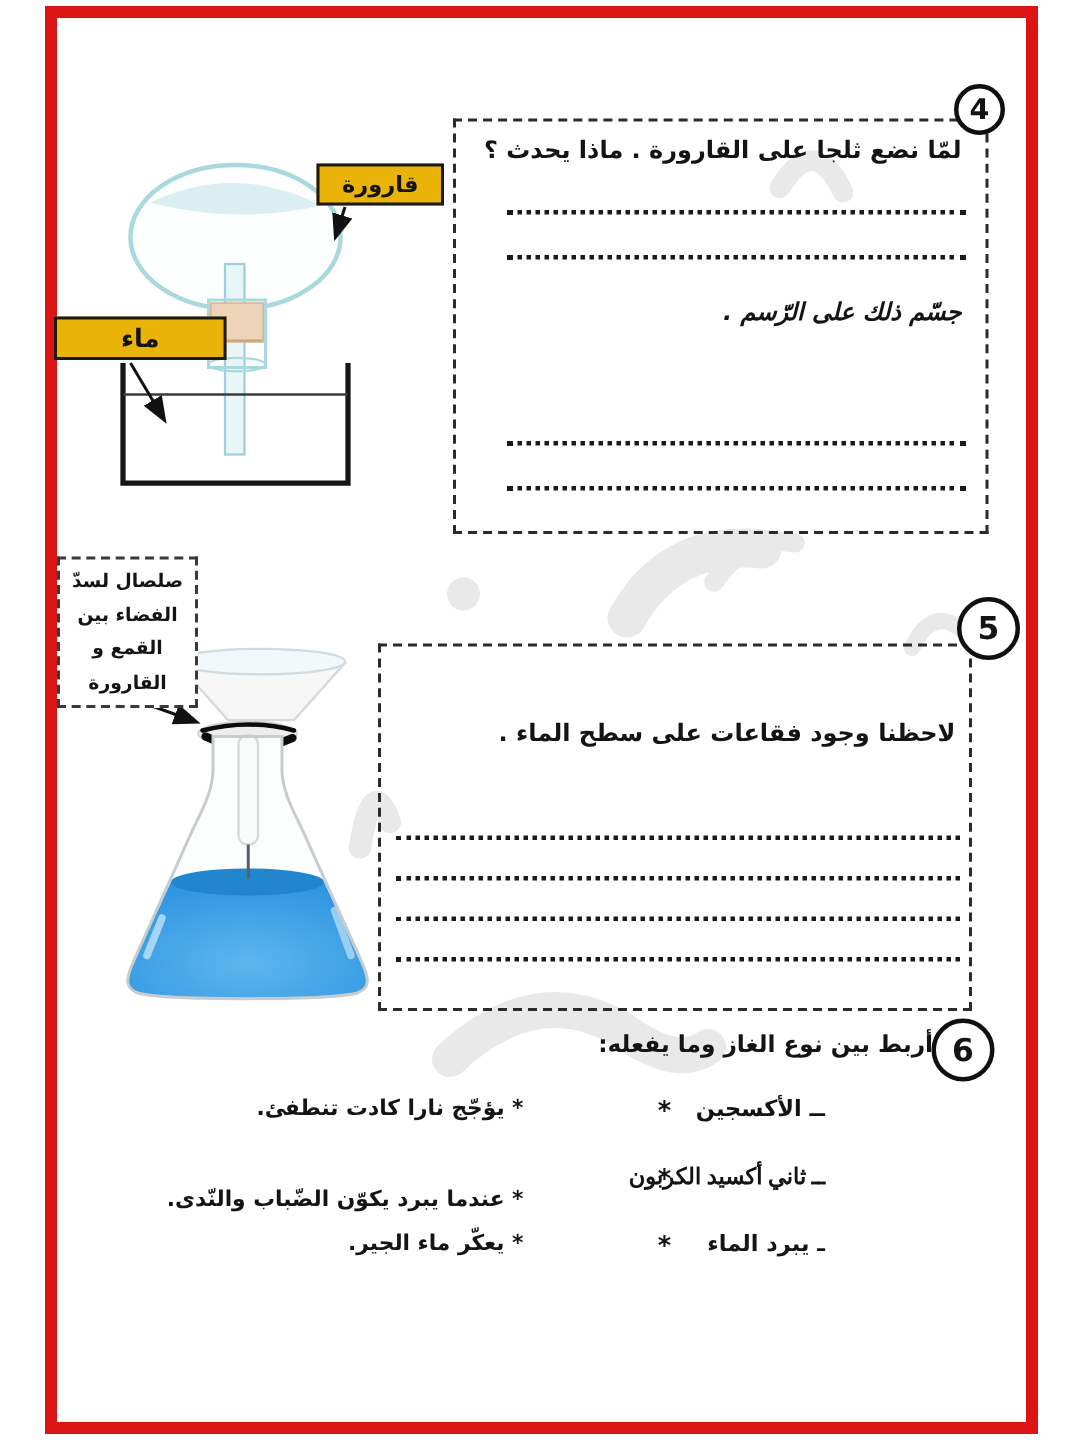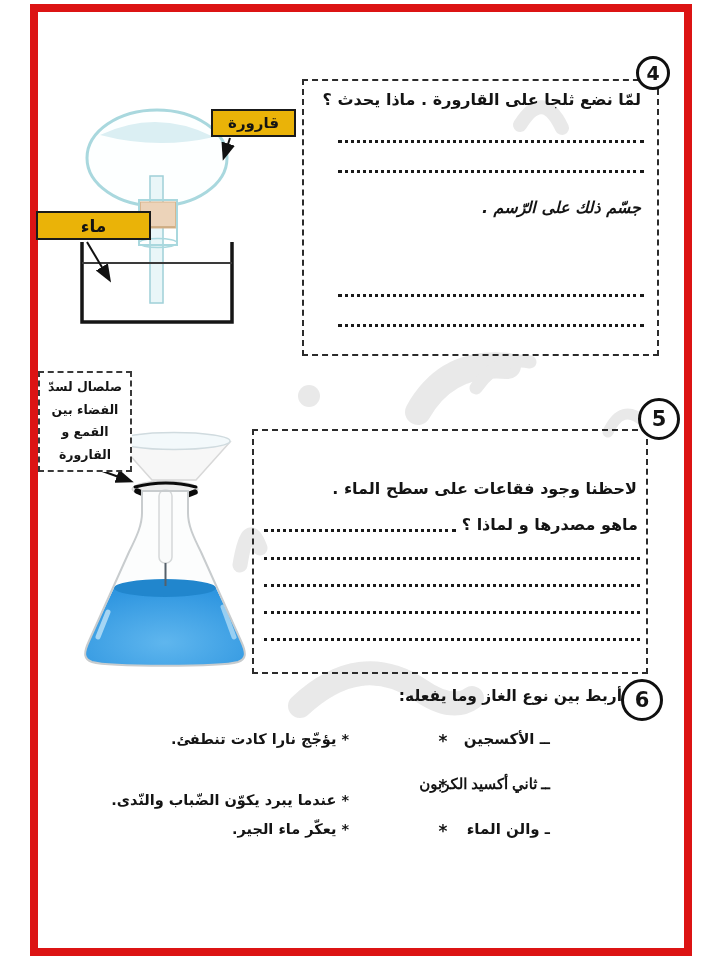--- a/index.html
+++ b/index.html
@@ -115,24 +115,20 @@
     <line x1="57" y1="152" x2="79" y2="189" stroke="#111" stroke-width="2" marker-end="url(#ah1)"></line>
   </svg>
   <div class="abs solidlabel bottle-label">قارورة</div>
   <div class="abs solidlabel water-label">ماء</div>
 
   <div class="abs qbox qbox5"></div>
   <div class="abs qnum qnum5">
     <span>5</span>
   </div>
   <div class="abs artext" style="top:477px;right:83px;text-align:center;">لاحظنا وجود فقاعات على سطح الماء .</div>
-  <div class="abs inline-q" style="left:262px;top:513px;width:376px;">
-    <span class="label">ماهو مصدرها و لماذا ؟</span>
-    <span class="filldots"></span>
-  </div>
   <div class="abs dotline" style="left:264px;top:557px;width:376px;"></div>
   <div class="abs dotline" style="left:264px;top:584px;width:376px;"></div>
   <div class="abs dotline" style="left:264px;top:611px;width:376px;"></div>
   <div class="abs dotline" style="left:264px;top:638px;width:376px;"></div>
 
   <svg style="left:38px;top:350px;width:262px;height:340px" viewBox="0 0 262 340">
     <defs>
       <marker id="ah2" markerWidth="9" markerHeight="8" refX="7" refY="3.5" orient="auto">
         <path d="M0,0 L9,3.5 L0,7 Z" fill="#111"></path>
       </marker>
@@ -175,17 +171,17 @@
   <div class="abs artext" style="top:684px;right:98px;font-size:15.5px;margin-left:20px;">أربط بين نوع الغاز وما يفعله:</div>
 
   <div class="abs gas" style="top:730px;right:170px;">ــ الأكسجين</div>
   <div class="abs star" style="left:434px;top:731px;">*</div>
   <div class="abs effect" style="top:731px;right:371px;">* يؤجّج نارا كادت تنطفئ.</div>
 
   <div class="abs gas" style="top:775px;right:170px;font-family:Liberation Serif, serif;">ــ ثاني أكسيد الكربون</div>
   <div class="abs star" style="left:434px;top:776px;">*</div>
   <div class="abs effect" style="top:776px;right:371px;margin-top:16px;">* عندما يبرد يكوّن الضّباب والنّدى.</div>
 
-  <div class="abs gas" style="top:820px;right:170px;">ـ والن الماء</div>
+  <div class="abs gas" style="top:820px;right:170px;">ـ يبرد الماء</div>
   <div class="abs star" style="left:434px;top:821px;">*</div>
   <div class="abs effect" style="top:821px;right:371px;">* يعكّر ماء الجير.</div>
 
 </div>
 
 </body></html>

